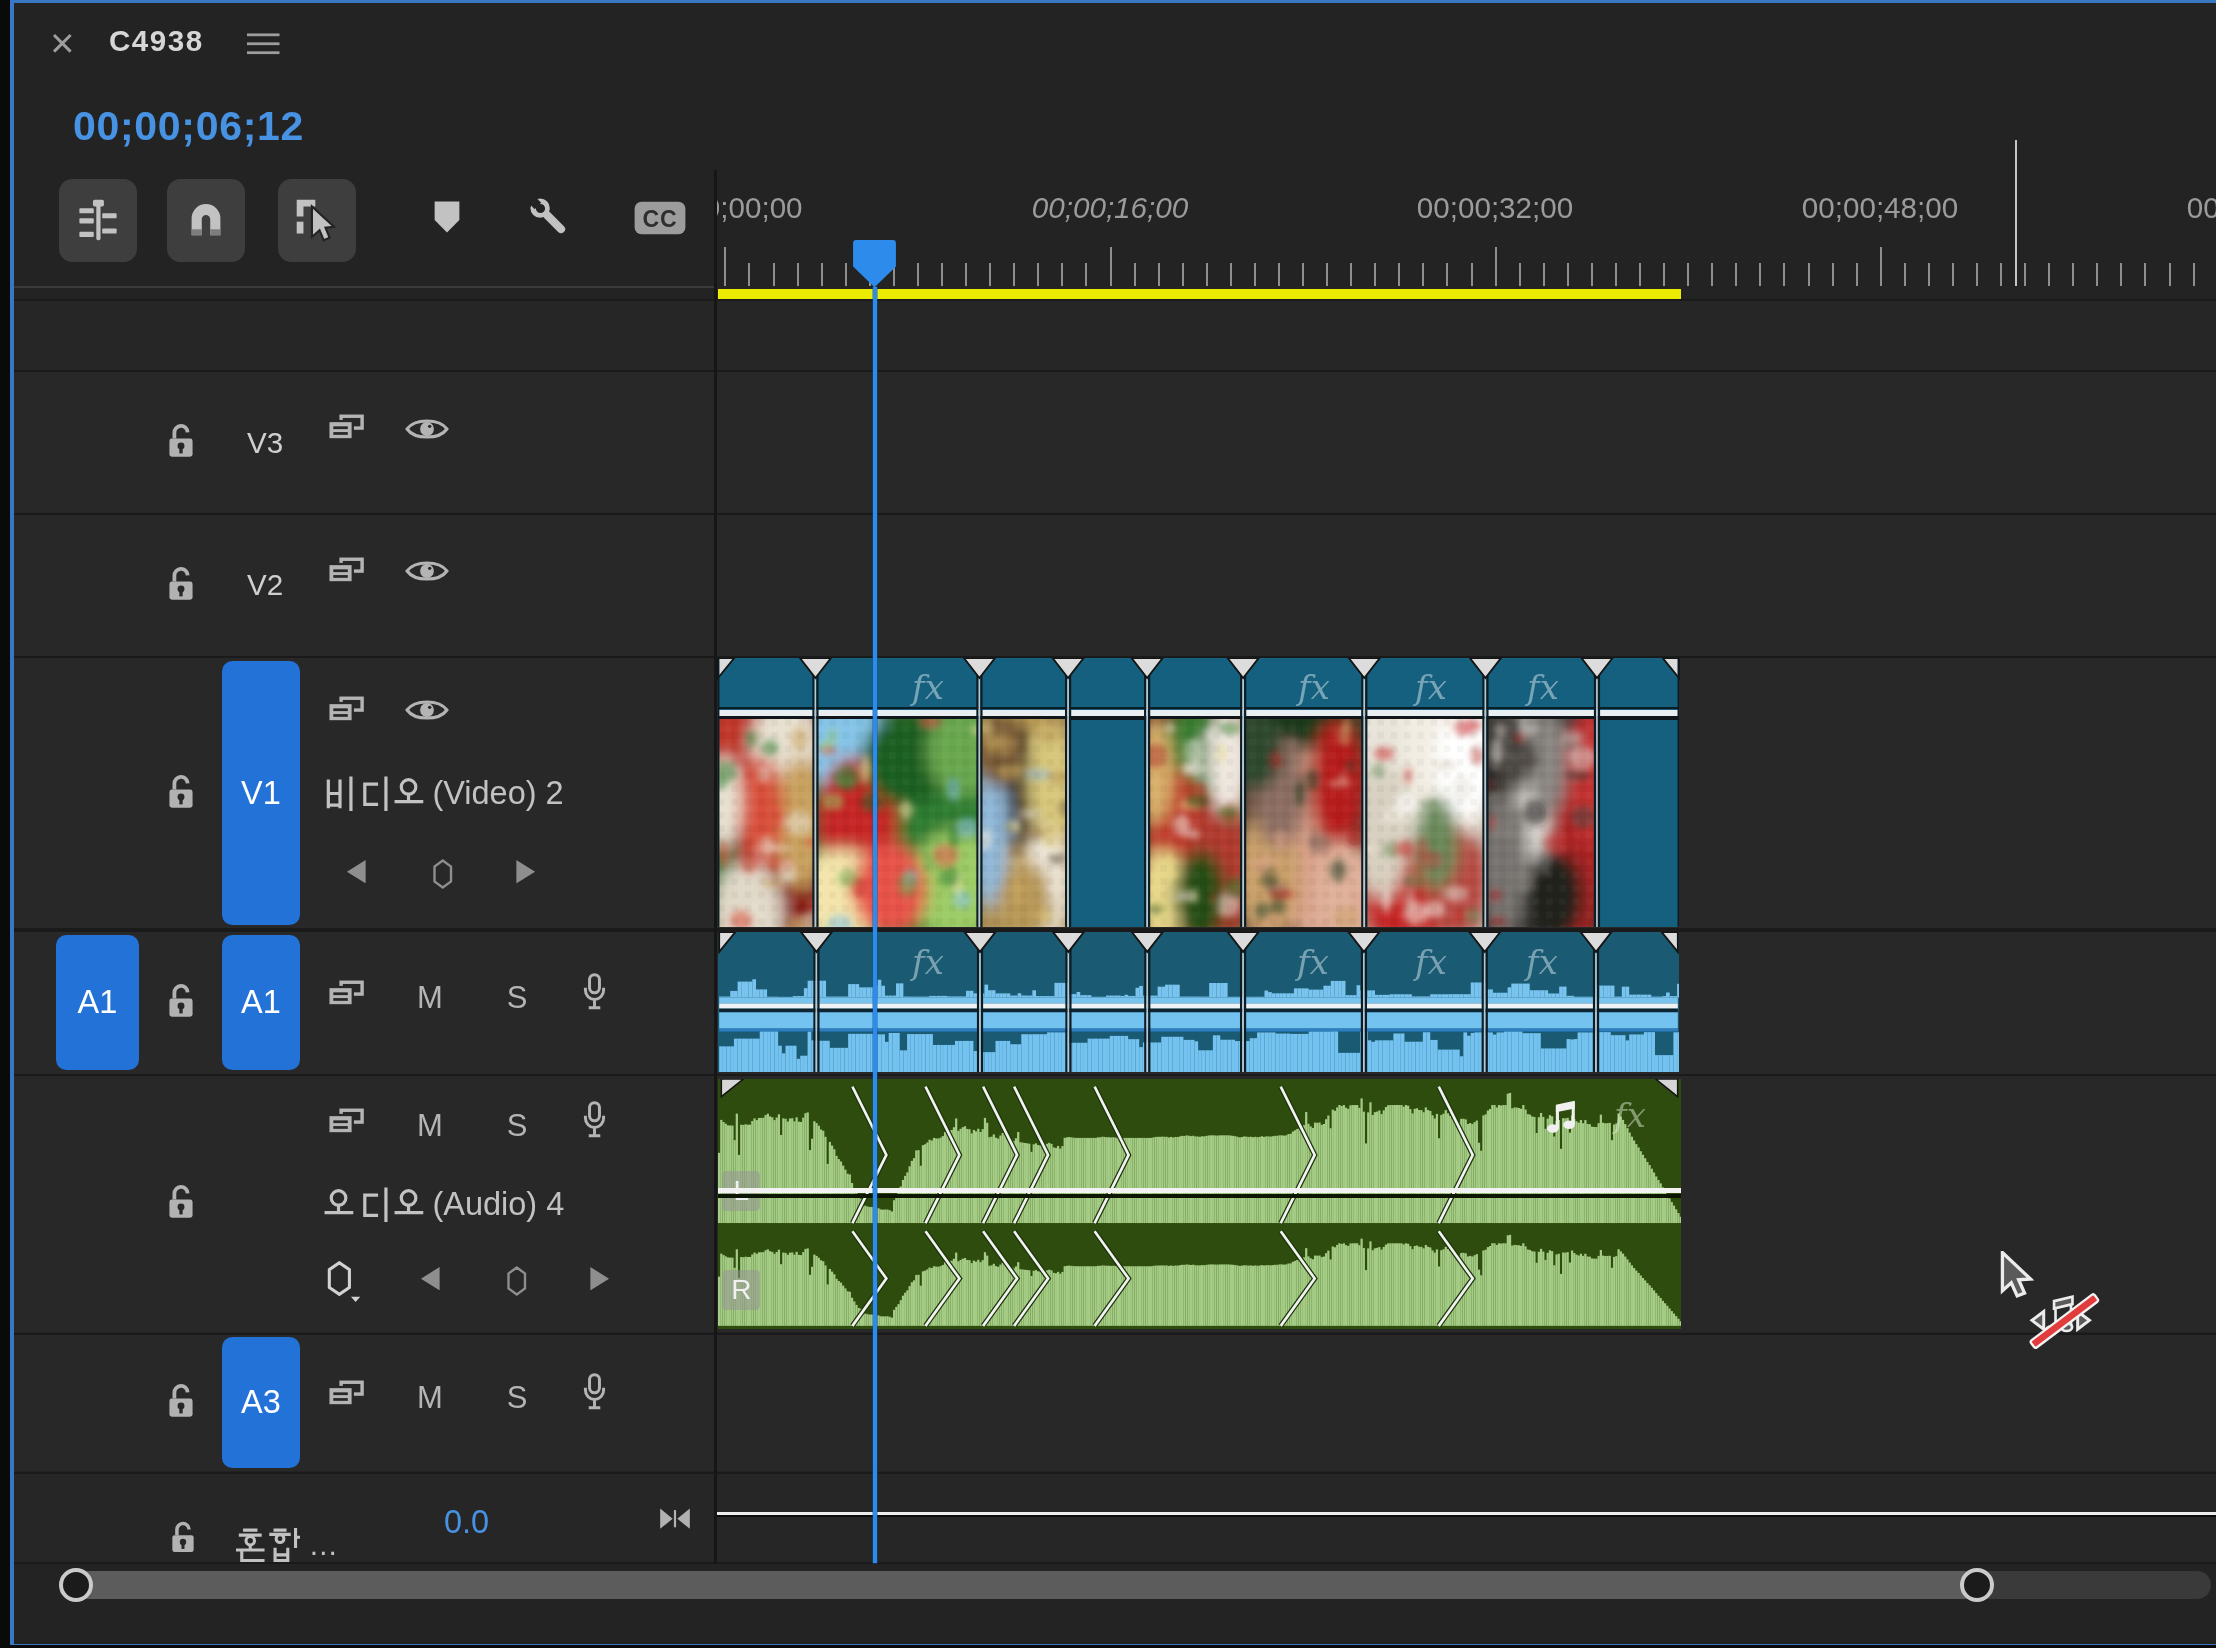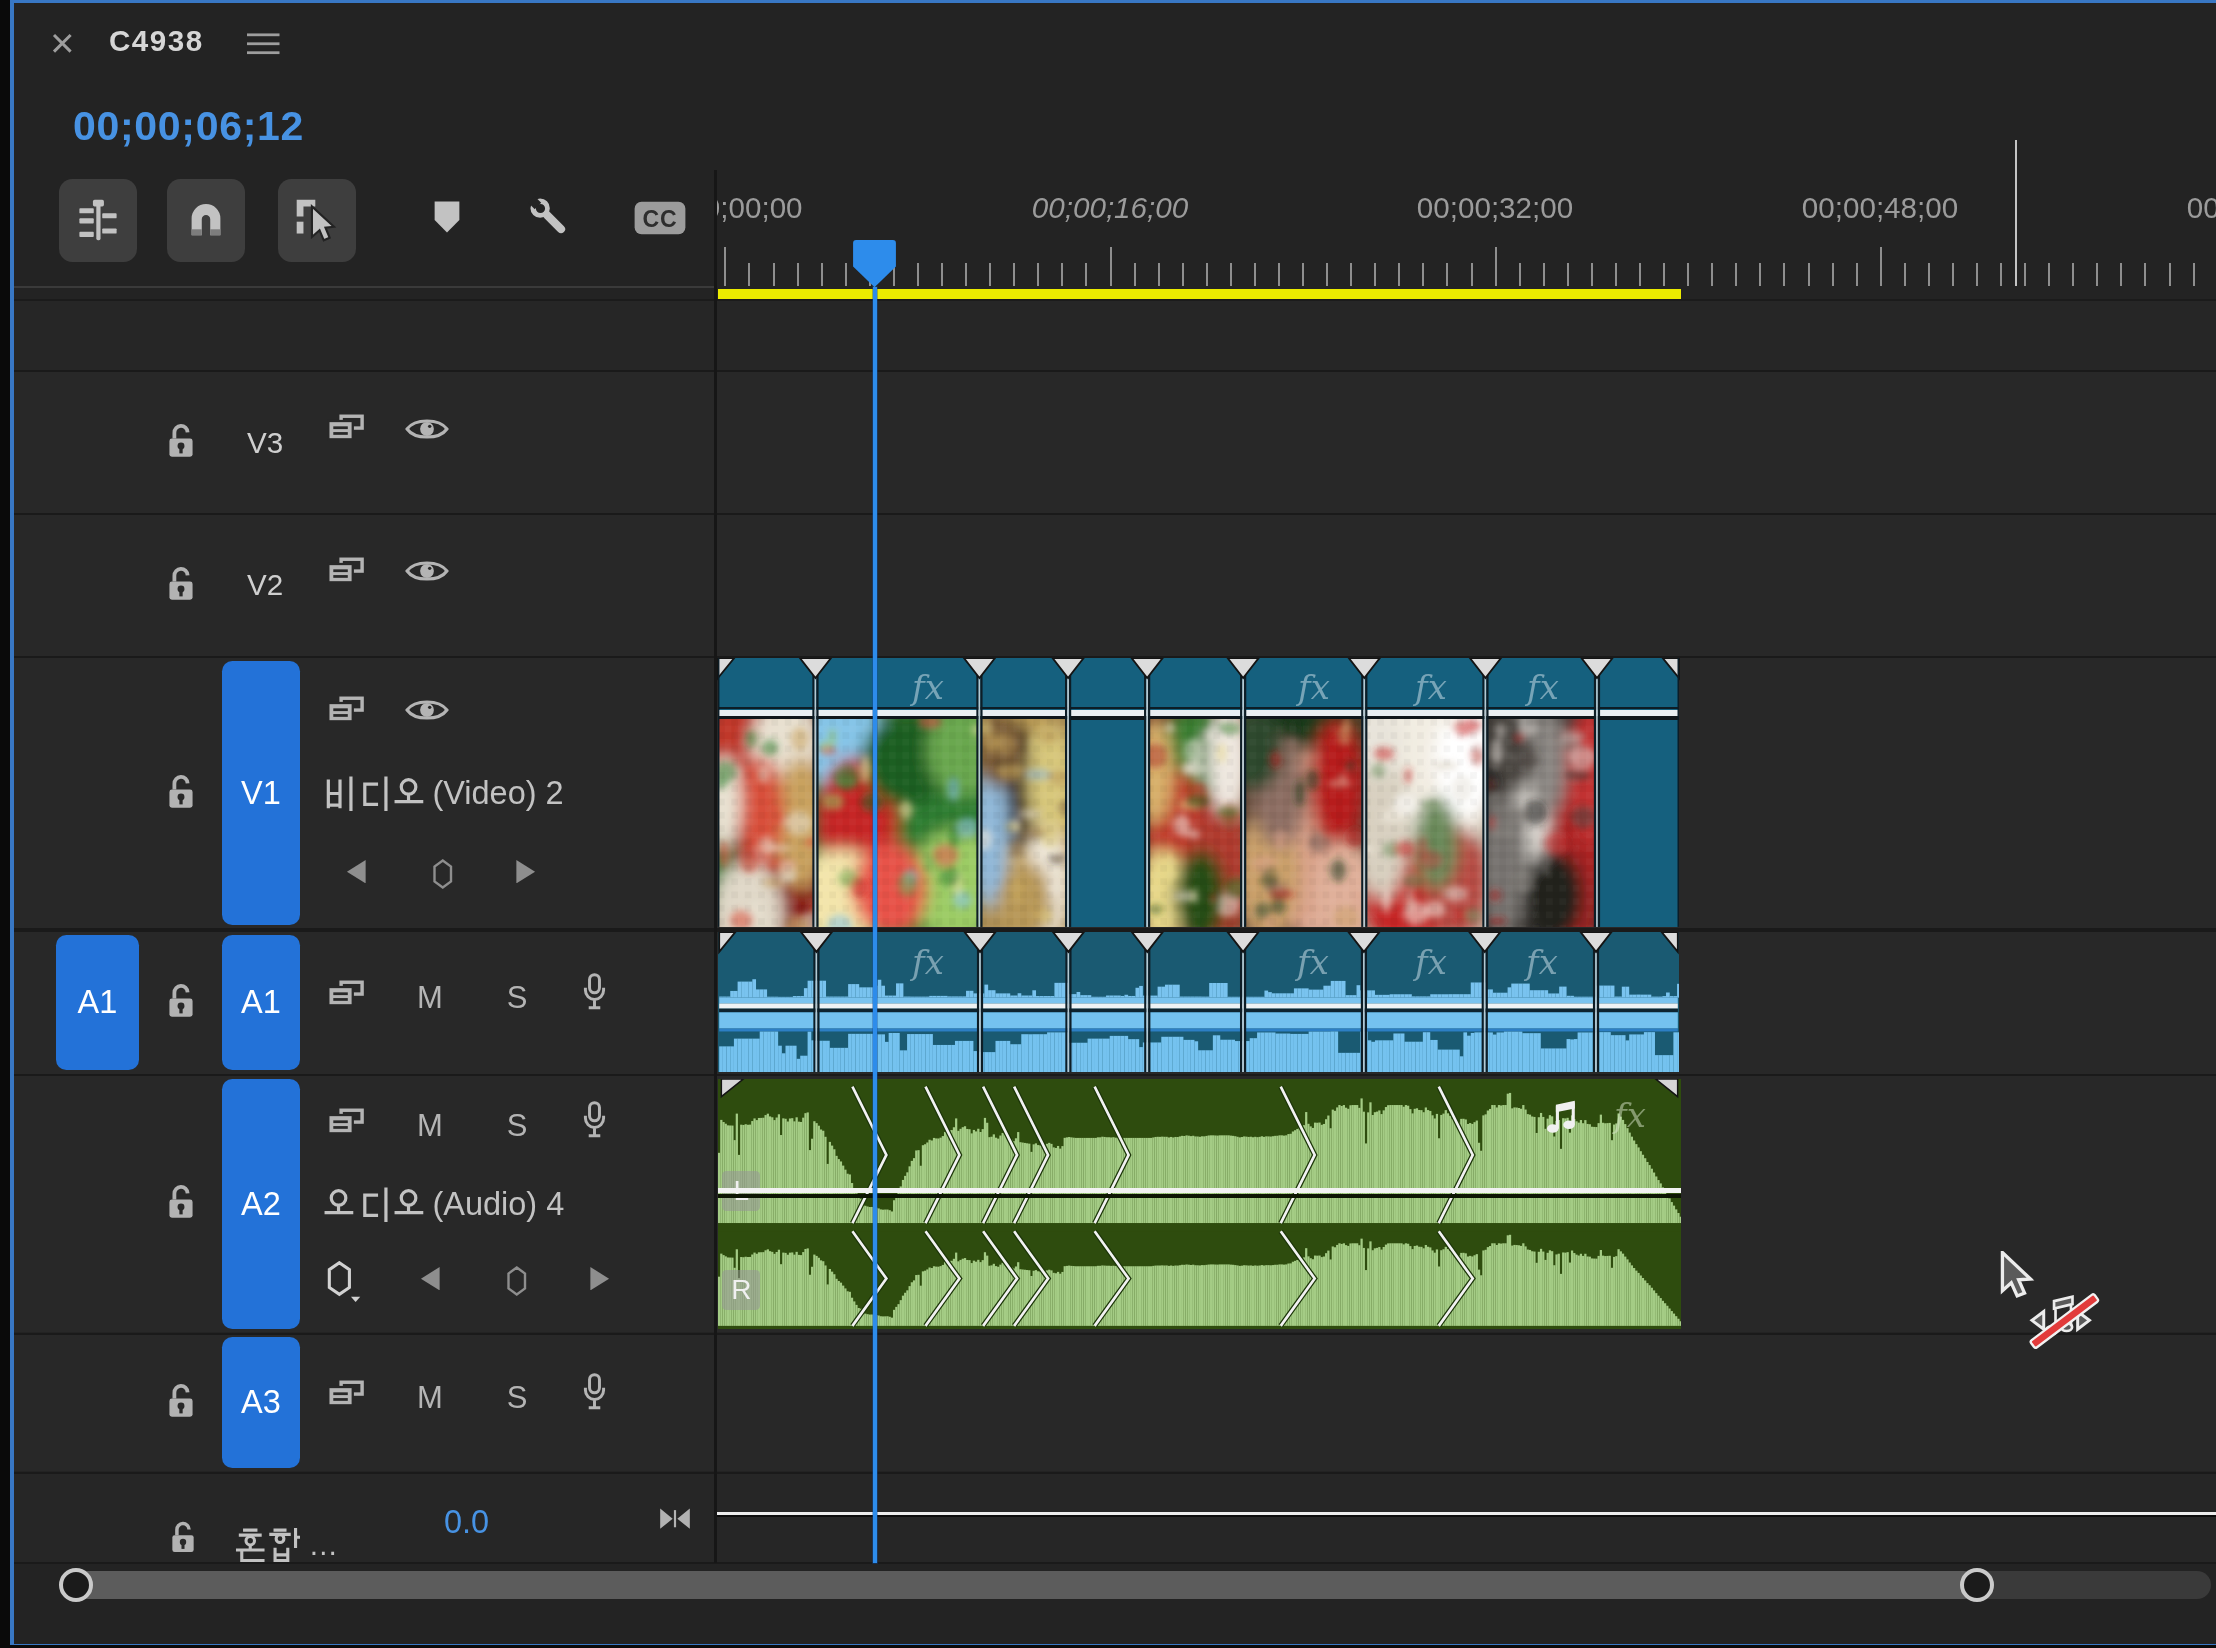--- a/index.html
+++ b/index.html
@@ -360,21 +360,20 @@
       <div class="trackbtn" style="left: 42px; top: 932px; width: 83px; height: 135px;">A1</div>
       <div style="position: absolute; left: 0px; top: 1073px; width: 700px; height: 256px;">
         <div class="abs" style="left: 152px; top: 107px;">
           <svg width="30" height="38" viewBox="0 0 36 46">
             <path d="M10 20 V13 a8 8 0 0 1 16 -0.5" fill="none" stroke="#b2b2b2" stroke-width="4.6"></path>
             <rect x="4" y="20" width="28" height="22" rx="3" fill="#b2b2b2"></rect>
             <circle cx="18" cy="29" r="4.2" fill="#282828"></circle>
             <rect x="16" y="30" width="4" height="8" fill="#282828"></rect>
           </svg>
         </div>
-        <div class="trackbtn" style="left: 208px; top: 3px; width: 78px; height: 250px;">A2</div>
         <div class="icon abs" style="left: 311px; top: 31px;">
           <svg width="41" height="29" viewBox="0 0 52 38">
             <rect x="18" y="2" width="32" height="20" fill="#b4b4b4"></rect>
             <rect x="22.5" y="6.5" width="23" height="11" fill="#282828"></rect>
             <rect x="2" y="9" width="35" height="27" fill="#282828"></rect>
             <rect x="5" y="12" width="29" height="21" fill="#b4b4b4"></rect>
             <rect x="10" y="17.5" width="19" height="3.6" fill="#282828"></rect>
             <rect x="10" y="25" width="19" height="3.6" fill="#282828"></rect>
           </svg>
         </div>

